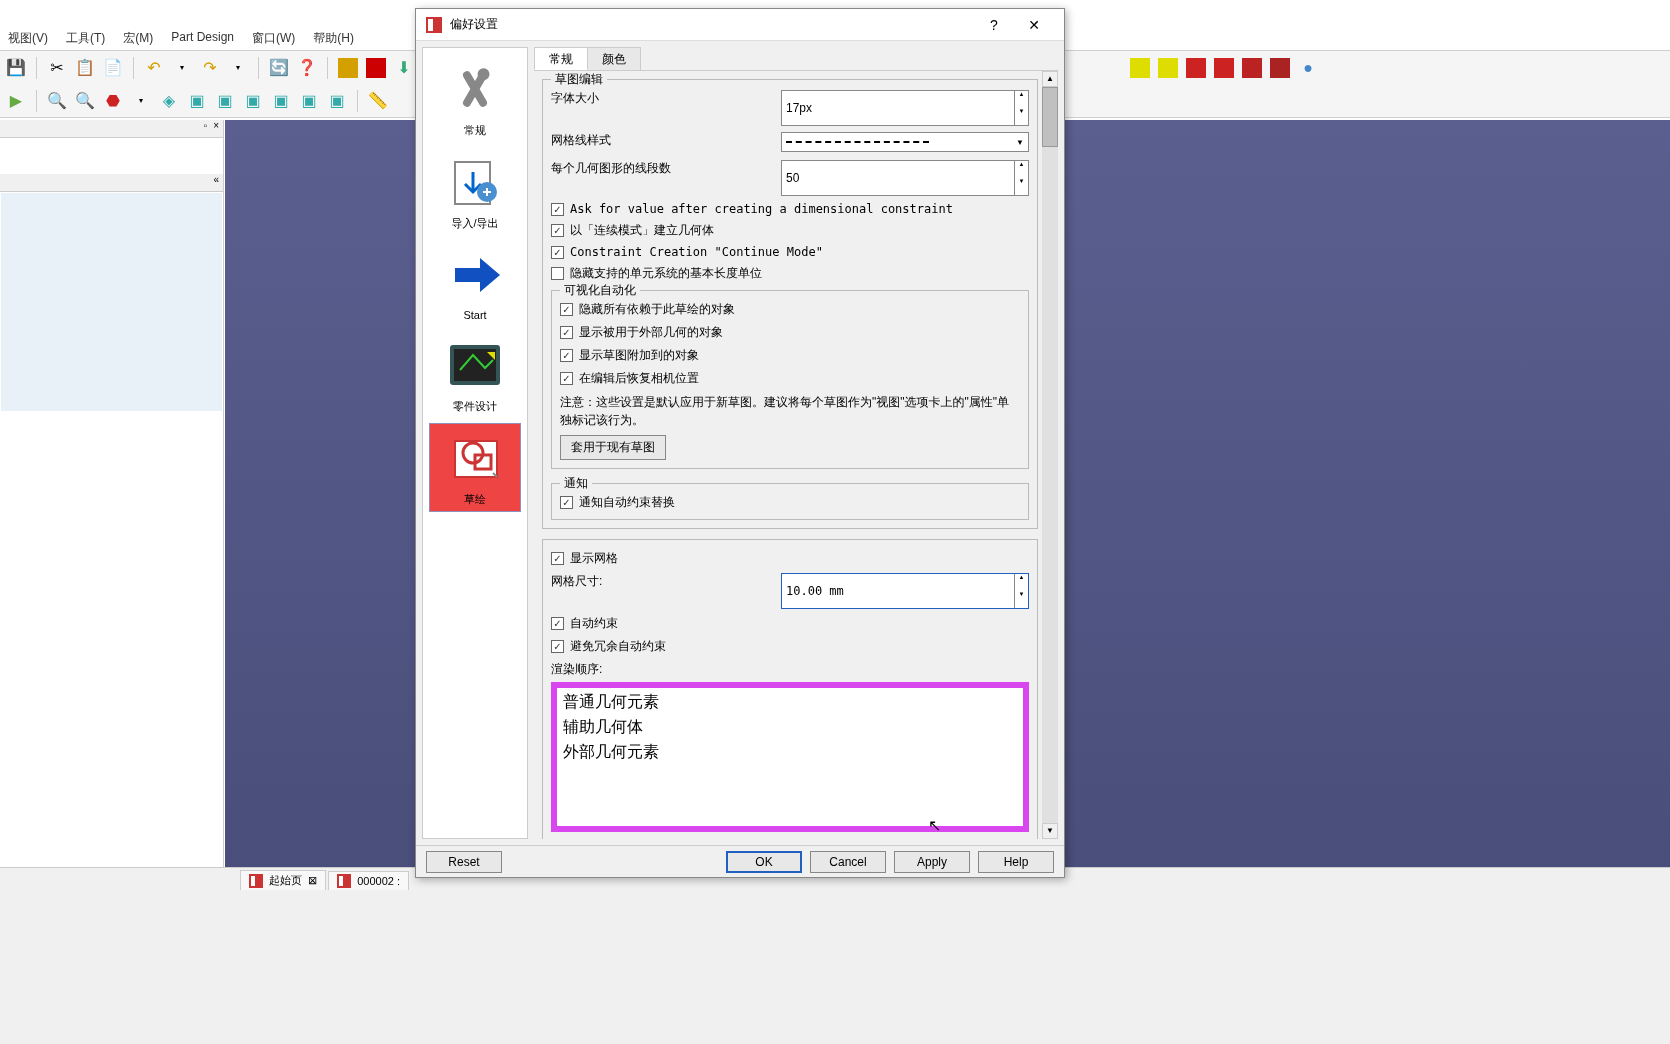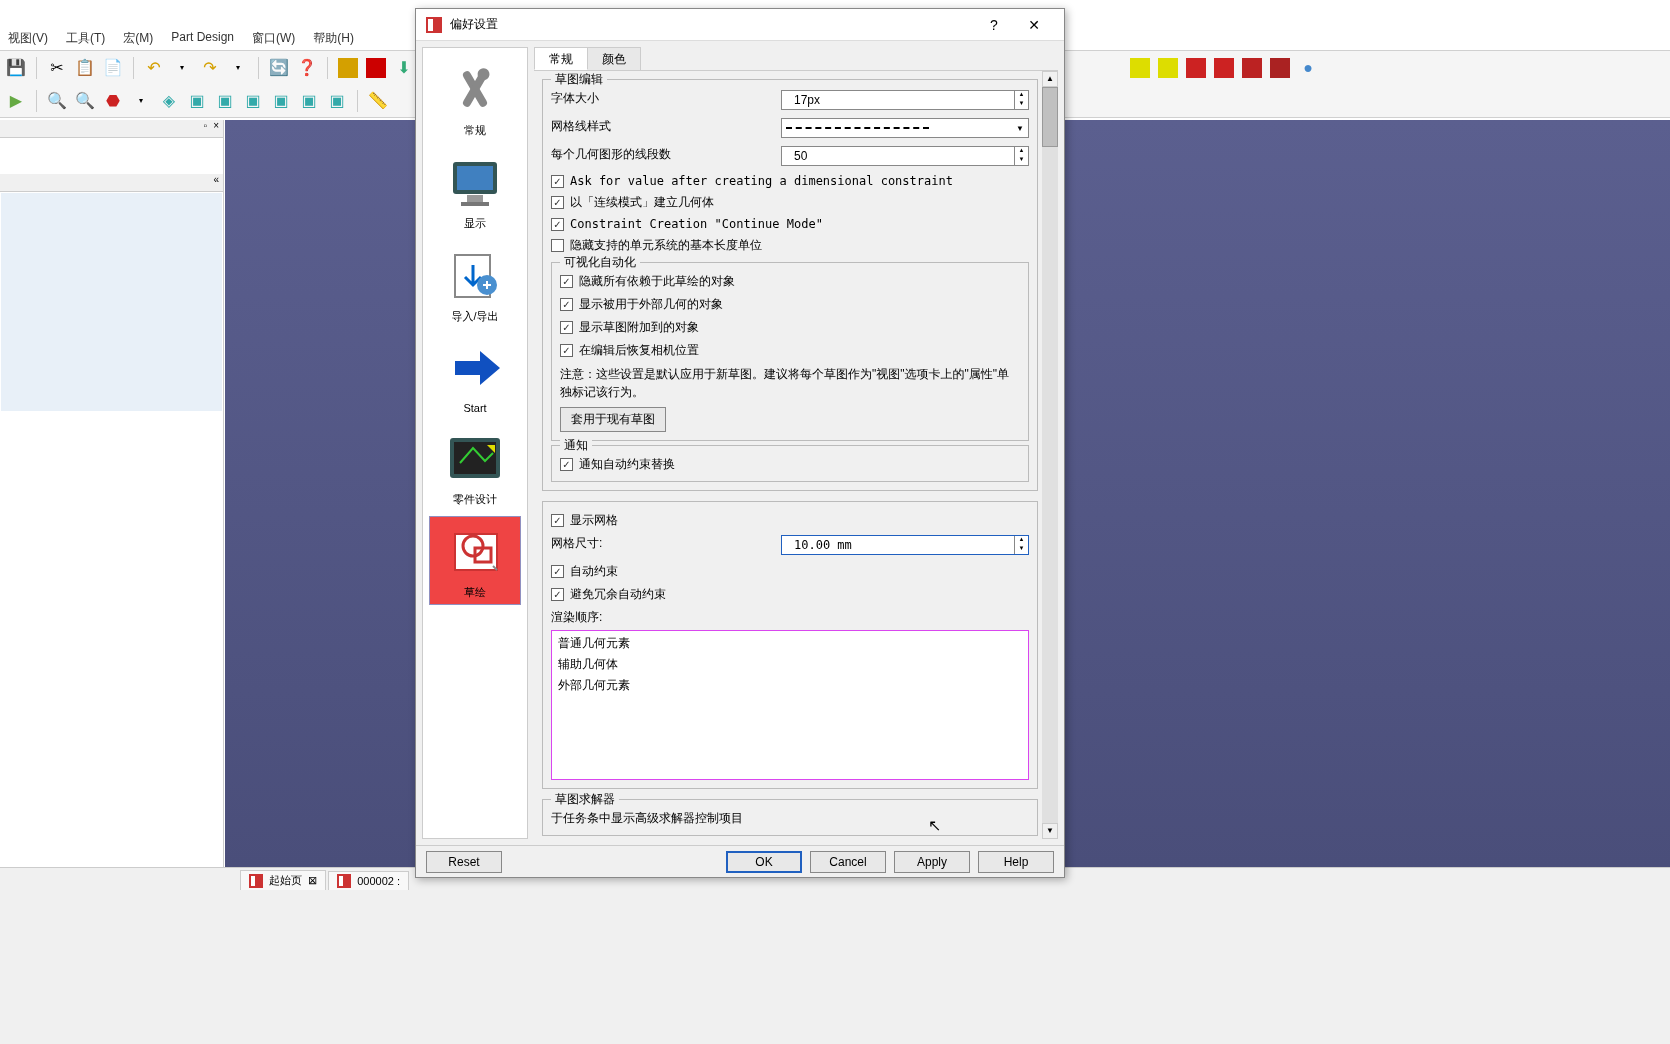--- a/index.html
+++ b/index.html
@@ -42,31 +42,31 @@
 .fake-scroll { position: absolute; right: 0; top: 24px; bottom: 0; width: 16px; background: #f0f0f0; display:flex; flex-direction:column;}
 .fake-scroll .arrow { height: 16px; background:#f0f0f0; border:1px solid #ccc; font-size:8px; text-align:center; line-height:14px; cursor:pointer;}
 .fake-scroll .track { flex:1; background:#e0e0e0;}
 .fake-scroll .thumb { height: 60px; background:#c0c0c0; border:1px solid #999;}
 
 .content-inner { padding: 8px 4px 8px 8px; font-size: 12px; }
 .groupbox { border: 1px solid #bbb; margin-bottom: 10px; padding: 10px 8px 8px; position: relative; }
 .groupbox-title { position: absolute; top: -9px; left: 8px; background: #f0f0f0; padding: 0 4px; font-size: 12px; }
 .form-row { display: flex; align-items: flex-start; margin-bottom: 6px; min-height: 22px; }
 .form-label { width: 230px; font-size: 12px; }
-.spin-input { flex: 1; height: 20px; border: 1px solid #888; background: #fff; display: flex; align-items: center; padding: 0 12px; font-family: monospace; font-size: 12px; position: relative; }
+.spin-input { flex: 1; height: 36px; border: 1px solid #888; background: #fff; display: flex; align-items: center; padding: 0 4px; font-family: monospace; font-size: 12px; position: relative; }
 .spin-input.hl { border: 1px solid #2060c0; }
 .spin-btns { position: absolute; right: 0; top: 0; bottom: 0; width: 14px; display: flex; flex-direction: column; }
 .spin-btns div { flex: 1; font-size: 6px; text-align: center; border-left: 1px solid #888; cursor:pointer;}
 .combo { flex: 1; height: 20px; border: 1px solid #888; background: #fff; display: flex; align-items: center; padding: 0 4px; font-size: 12px; position: relative; }
 .combo::after { content: "▼"; position: absolute; right: 4px; font-size: 8px; }
 .chk-row { display: flex; align-items: center; margin-bottom: 6px; gap: 6px; font-size: 12px;}
 .chk { width: 13px; height: 13px; border: 1px solid #666; background: #fff; display: flex; align-items: center; justify-content: center; font-size: 10px; color: #333; cursor:pointer; flex-shrink:0;}
 .note-text { font-size: 12px; line-height: 1.5; margin: 6px 0; }
 .action-btn { border: 1px solid #888; background: #e8e8e8; padding: 3px 10px; font-size: 12px; cursor: pointer; }
-.listbox { border: 1px solid #d946ef; background: #fff; min-height: 150px; padding: 2px; font-size: 12px; }
+.listbox { border: 6px solid #d946ef; background: #fff; min-height: 150px; padding: 2px; font-size: 16px; }
 .listbox-item { padding: 2px 4px; }
 
 .dialog-footer { height: 32px; border-top: 1px solid #ccc; display: flex; align-items: center; padding: 15px 10px; gap: 8px; }
 .footer-spacer { flex: 1; }
 .dlg-btn { min-width: 76px; height: 22px; border: 1px solid #888; background: #e8e8e8; font-size: 12px; cursor: pointer; }
 .dlg-btn.primary { border: 2px solid #2060c0; }
 
 svg { display: block; }
 .dashed-line { border-top: 2px dashed #000; width: 100%; height: 0;}
 
@@ -197,31 +197,20 @@
               <g transform="rotate(-30 30 25)">
                 <rect x="26" y="5" width="8" height="40" fill="#888" rx="4"></rect>
               </g>
               <g transform="rotate(30 30 25)">
                 <rect x="26" y="5" width="8" height="40" fill="#888" rx="4"></rect>
                 <circle cx="30" cy="8" r="6" fill="#888"></circle>
               </g>
             </svg>
         </div>
         <span>常规</span>
-      </div>
-      <div class="cat-item">
-        <div class="cat-icon">
-          <svg width="60" height="50">
-              <rect x="8" y="5" width="44" height="32" fill="#355" rx="3"></rect>
-              <rect x="12" y="9" width="36" height="24" fill="#4080c0"></rect>
-              <rect x="22" y="38" width="16" height="8" fill="#999"></rect>
-              <rect x="16" y="45" width="28" height="4" fill="#777"></rect>
-            </svg>
-        </div>
-        <span>显示</span>
       </div>
       <div class="cat-item">
         <div class="cat-icon">
           <svg width="60" height="50">
               <rect x="10" y="5" width="35" height="42" fill="#fff" stroke="#888" stroke-width="2"></rect>
               <path d="M 28 15 L 28 35 M 20 27 L 28 35 L 36 27" stroke="#06c" stroke-width="3" fill="none"></path>
               <circle cx="42" cy="35" r="10" fill="#4a90d0"></circle>
               <path d="M38 35 L46 35 M42 31 L42 39" stroke="#fff" stroke-width="2"></path>
             </svg>
         </div>
@@ -305,21 +294,21 @@
               </div>
             <div class="chk-row">
                 <div class="chk">✓</div>
                 <span style="font-family:monospace">Constraint Creation "Continue Mode"</span>
               </div>
             <div class="chk-row">
                 <div class="chk"></div>
                 <span>隐藏支持的单元系统的基本长度单位</span>
               </div>
 
-            <div class="groupbox" style="margin-top:8px; margin-bottom:4px;">
+            <div class="groupbox" style="margin-top:8px; margin-bottom:14px;">
               <div class="groupbox-title">可视化自动化</div>
               <div class="chk-row">
                   <div class="chk">✓</div>
                   <span>隐藏所有依赖于此草绘的对象</span>
                 </div>
               <div class="chk-row">
                   <div class="chk">✓</div>
                   <span>显示被用于外部几何的对象</span>
                 </div>
               <div class="chk-row">

